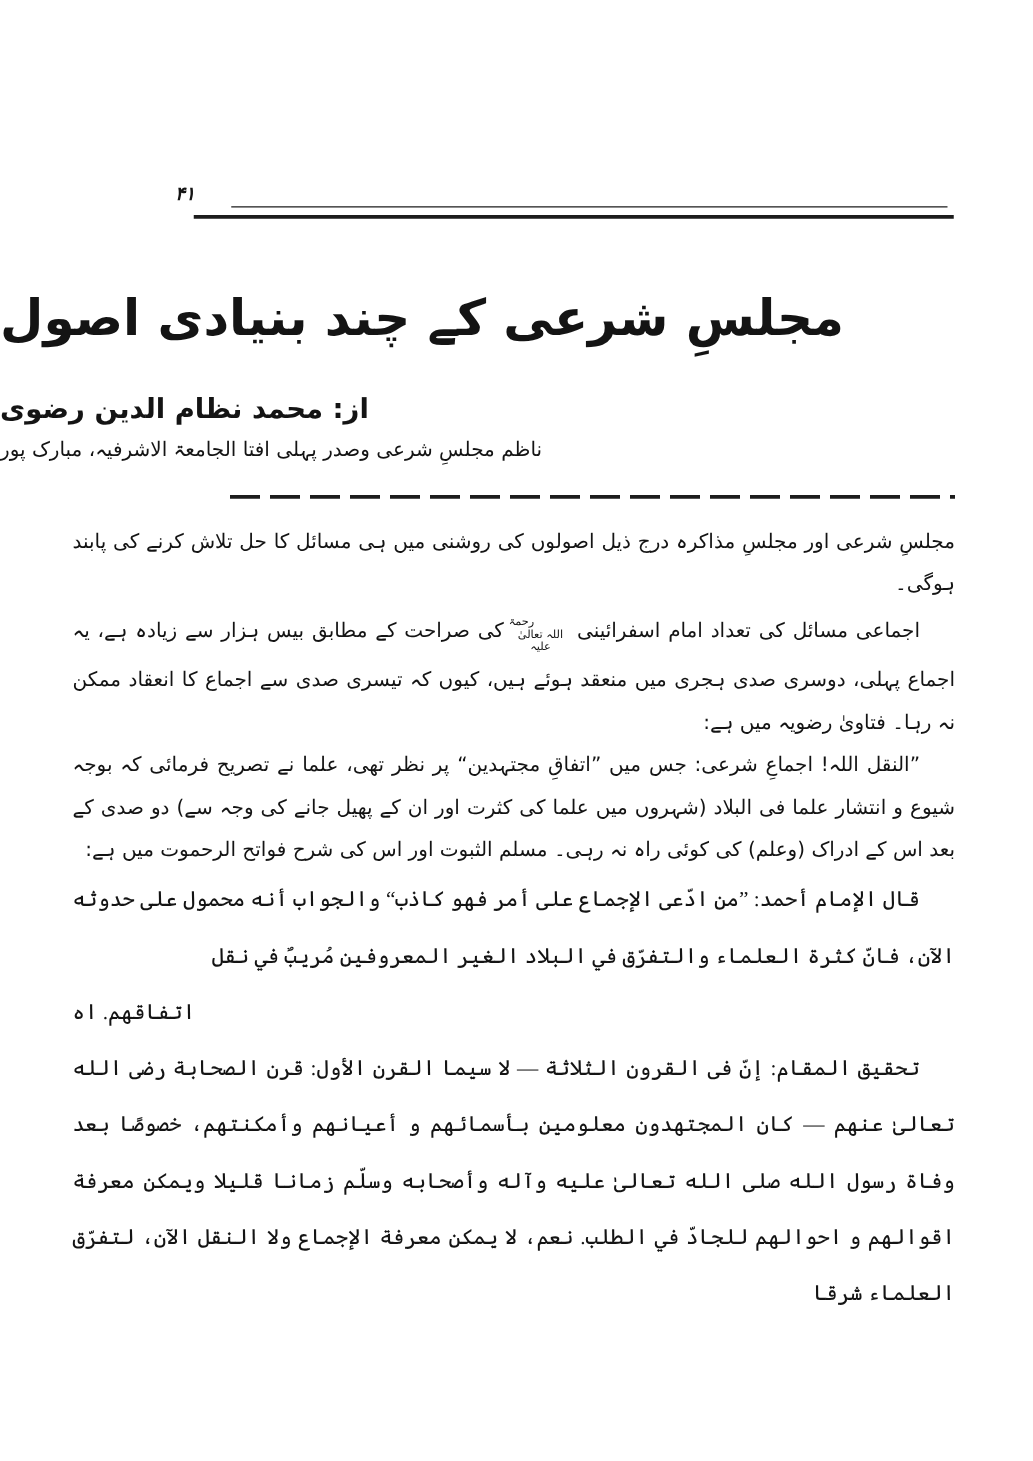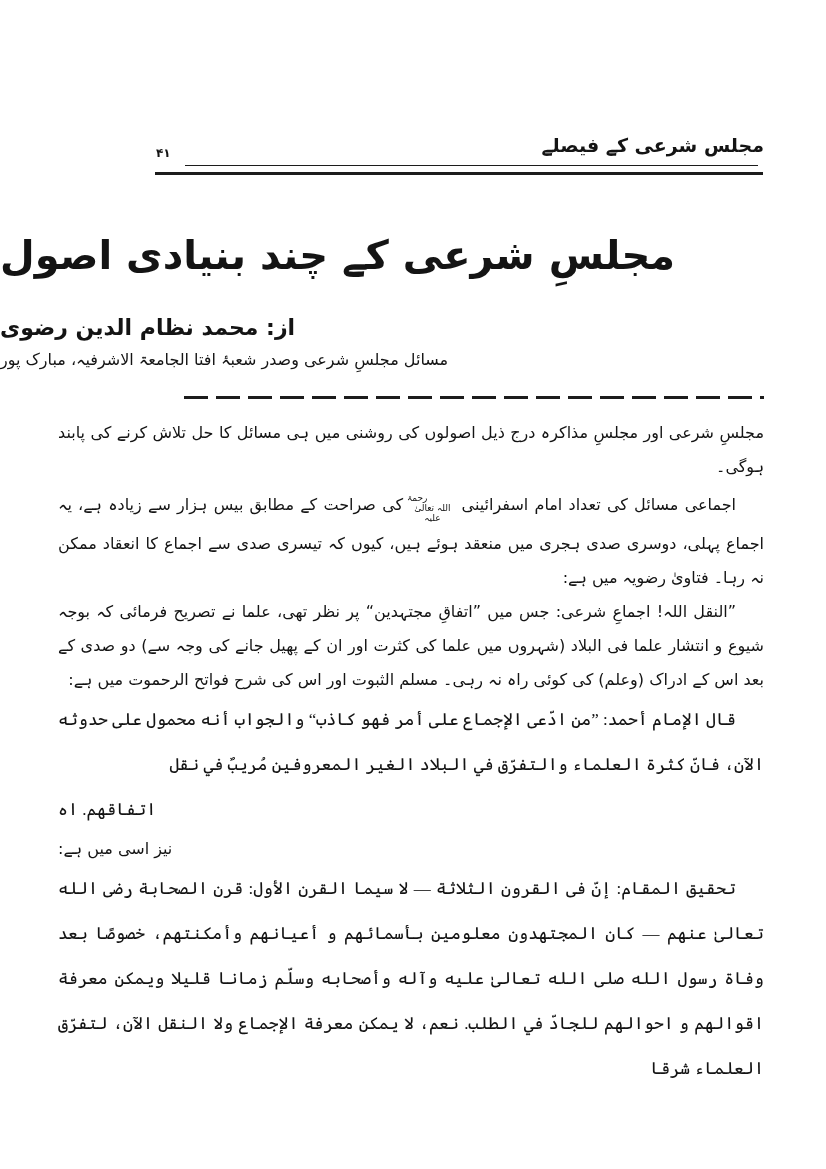--- a/index.html
+++ b/index.html
@@ -18,22 +18,22 @@
   }
 
   
   .page-header { position: absolute; top: 0; right: 0; left: 0; height: 180px; }
   .running-title {
     position: absolute; top: 134px; right: 62px;
     font-size: 19px; font-weight: bold;
     white-space: nowrap;
   }
   .page-number {
-    position: absolute; top: 146px; left: 156px;
-    font-size: 12px; font-weight: bold;
+    position: absolute; top: 146px; left: 140px;
+    font-size: 15px; font-weight: bold; font-style: italic;
   }
   .rule-thin {
     position: absolute; top: 165px; right: 68px; left: 185px;
     height: 0; border-top: 1.5px solid #1c1c1c;
   }
   .rule-thick {
     position: absolute; top: 172px; right: 63px; left: 155px;
     height: 0; border-top: 3px solid #1c1c1c;
   }
 
@@ -69,48 +69,46 @@
     transform: translateY(-4px);
     margin-top: 13px;
   }
 </style>
 </head>
 <body>
 
 <div class="page">
 
   <div class="page-header">
-    <span class="running-title">مجلس شرعی کے فیصلے</span>
     <span class="page-number">۴۱</span>
     <div class="rule-thin"></div>
     <div class="rule-thick"></div>
   </div>
 
   <div class="title-block">
     <div class="doc-title">مجلسِ شرعی کے چند بنیادی اصول</div>
     <div class="byline">از: محمد نظام الدین رضوی</div>
-    <div class="affiliation">مسائل مجلسِ شرعی وصدر شعبۂ افتا الجامعۃ الاشرفیہ، مبارک پور</div>
+    <div class="affiliation">ناظم مجلسِ شرعی وصدر پہلی افتا الجامعۃ الاشرفیہ، مبارک پور</div>
   </div>
 
   <div class="dashed-rule"></div>
 
   <div class="body-text">
 
     <p class="urdu">مجلسِ شرعی اور مجلسِ مذاکرہ درج ذیل اصولوں کی روشنی میں ہی مسائل کا حل تلاش کرنے کی پابند ہوگی۔</p>
 
 
     <p class="urdu indent"><span>اجماعی مسائل کی تعداد امام اسفرائینی</span>
       <span class="honorific">رحمۃ اللہ تعالیٰ علیہ</span>
       <span>کی صراحت کے مطابق بیس ہزار سے زیادہ ہے، یہ اجماع پہلی، دوسری صدی ہجری میں منعقد ہوئے ہیں، کیوں کہ تیسری صدی سے اجماع کا انعقاد ممکن نہ رہا۔ فتاویٰ رضویہ میں ہے:</span></p>
 
     <p class="urdu indent">”النقل اللہ! اجماعِ شرعی: جس میں ”اتفاقِ مجتہدین“ پر نظر تھی، علما نے تصریح فرمائی کہ بوجہ شیوع و انتشار علما فی البلاد (شہروں میں علما کی کثرت اور ان کے پھیل جانے کی وجہ سے) دو صدی کے بعد اس کے ادراک (وعلم) کی کوئی راہ نہ رہی۔ مسلم الثبوت اور اس کی شرح فواتح الرحموت میں ہے:</p>
 
     <p class="arabic indent">قال الإمام أحمد: ”من ادّعى الإجماع على أمر فهو كاذب“ والجواب أنه محمول على حدوثه الآن، فانّ كثرة العلماء والتفرّق في البلاد الغير المعروفين مُريبٌ في نقل</p>
 
     <p class="arabic indent-deep">اتفاقهم. اه</p>
 
-    <p class="urdu indent-deep">نیز اسی میں ہے:</p>
 
     <p class="arabic indent">تحقيق المقام: إنّ فى القرون الثلاثة — لا سيما القرن الأول: قرن الصحابة رضى الله تعالىٰ عنهم — كان المجتهدون معلومين بأسمائهم و أعيانهم وأمكنتهم، خصوصًا بعد وفاة رسول الله صلى الله تعالىٰ عليه وآله وأصحابه وسلّم زمانا قليلا ويمكن معرفة اقوالهم و احوالهم للجادّ في الطلب. نعم، لا يمكن معرفة الإجماع ولا النقل الآن، لتفرّق العلماء شرقا</p>
 
   </div>
 
 </div>
 
 </body></html>

